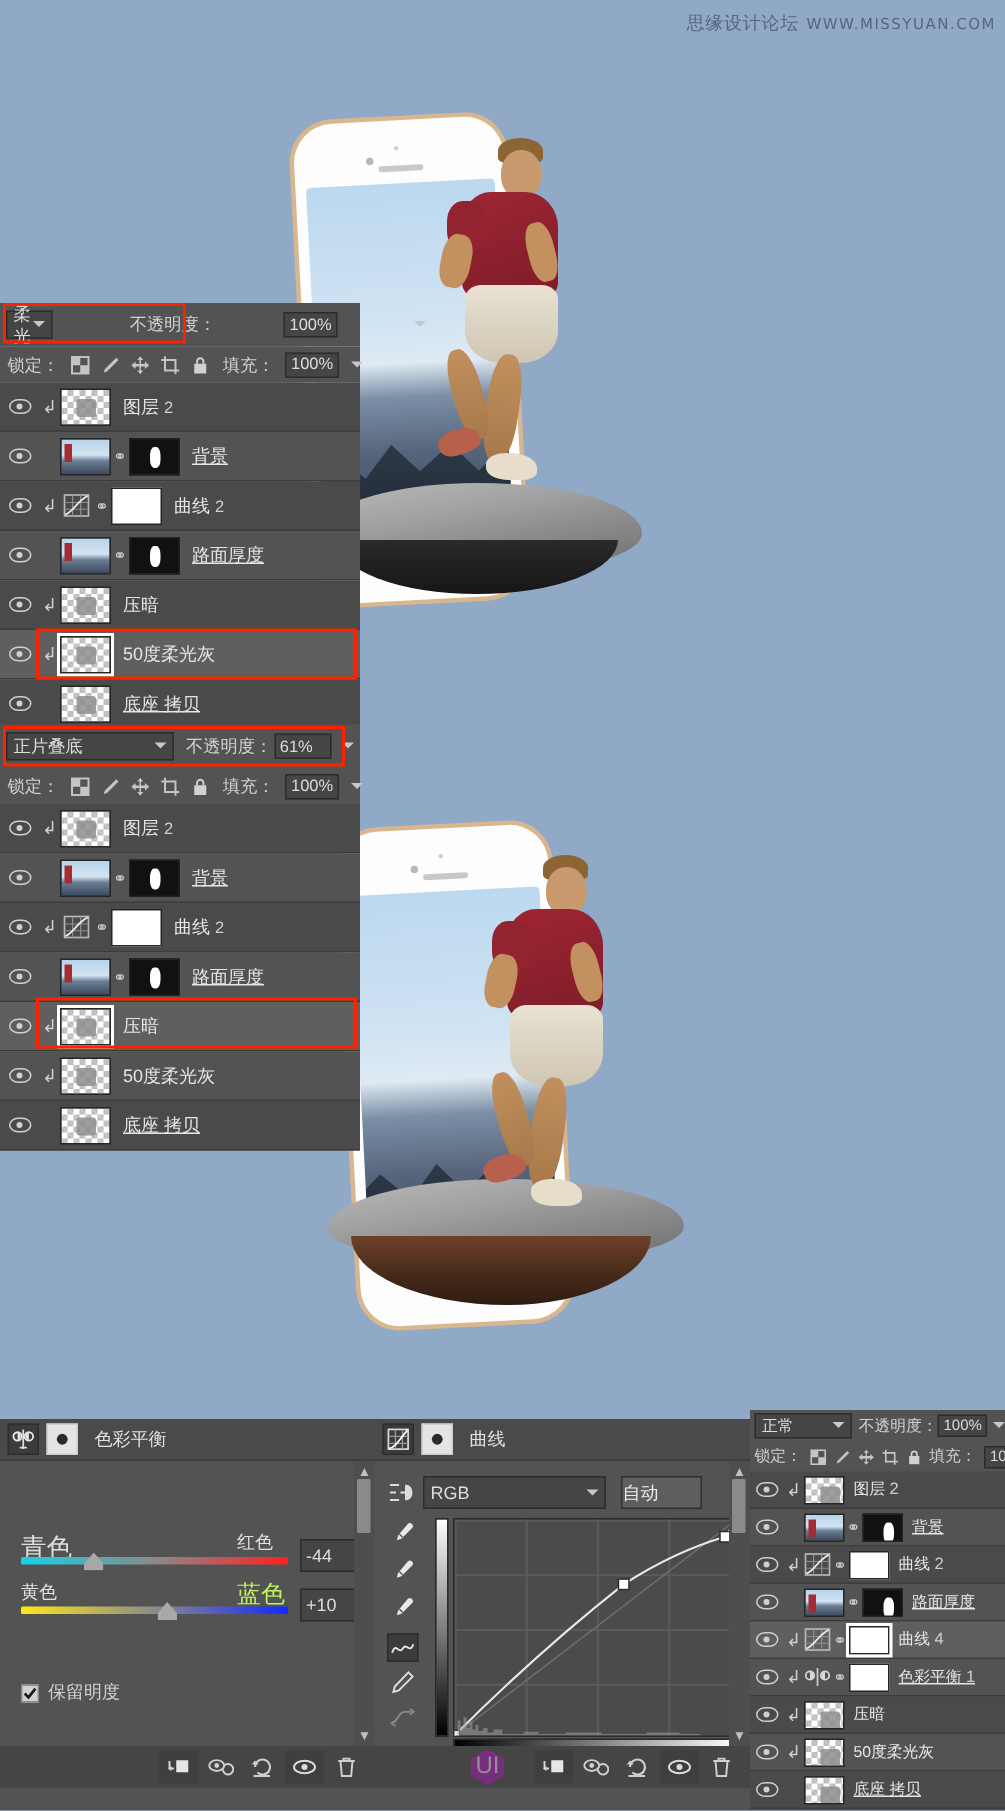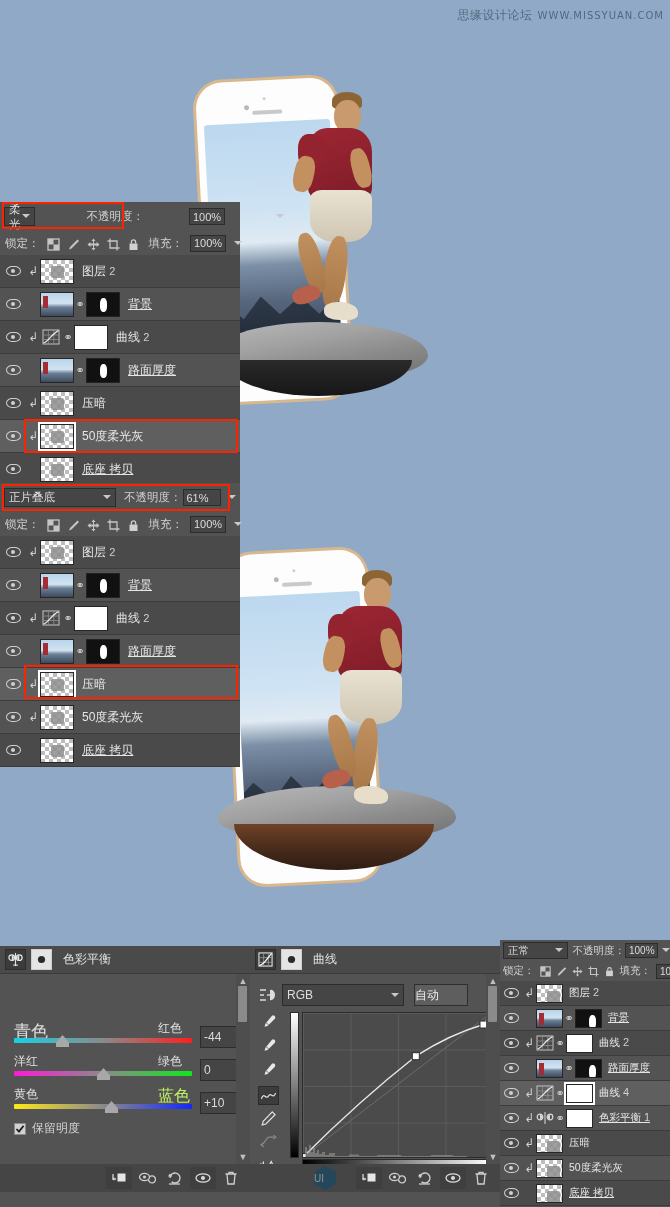--- a/index.html
+++ b/index.html
@@ -194,23 +194,23 @@
   }
   .scroll-thumb{ position:absolute; left:2px; width:9px; background:#6b6b6b; border-radius:1px;}
 
   .curve-grid{
     position:absolute; background:#4b4b4b; border:1px solid #2b2b2b;
     background-image:
       linear-gradient(to right, #5b5b5b 1px, transparent 1px),
       linear-gradient(to bottom, #5b5b5b 1px, transparent 1px);
   }
   .ui-hex{
-    position:absolute; width:22px;height:24px; background:#0c4a6e;
+    position:absolute; width:22px;height:24px; background:#a21caf;
     clip-path:polygon(50% 0,100% 25%,100% 75%,50% 100%,0 75%,0 25%);
-    display:flex;align-items:center;color:#cfcfcf;font-size:10px;
+    display:flex;align-items:center;justify-content:center;color:#cfcfcf;font-size:16px;
     opacity:.55;
   }
 </style>
 </head>
 <body>
 
 <div id="canvas-backdrop"></div>
 
 <div class="watermark">
   <span>思缘设计论坛</span><span class="wm-en">WWW.MISSYUAN.COM</span>
@@ -565,27 +565,20 @@
 
     <div id="cb-sliders" style="position:absolute;left:0;top:46px;width:250px;">
         <div style="position:relative;height:33px;">
           <div style="position:absolute;left:14px;top:0;font-size:17px;color:#e0e0e0;">青色</div>
           <div style="position:absolute;left:158px;top:0;font-size:12px;color:#e0e0e0;">红色</div>
           <div class="slider-track" style="position:absolute;left:14px;top:18px;width:178px;background:linear-gradient(to right,#16d2e6,#8a8a8a 50%,#ff1f1f);"></div>
           <div class="slider-knob" style="left:56px;top:15px;"></div>
           <div class="numbox" style="position:absolute;left:200px;top:6px;width:42px;height:22px;font-size:12px;">-44</div>
         </div>
         <div style="position:relative;height:33px;">
-          <div style="position:absolute;left:14px;top:0;font-size:12px;color:#e0e0e0;">洋红</div>
-          <div style="position:absolute;left:158px;top:0;font-size:12px;color:#e0e0e0;">绿色</div>
-          <div class="slider-track" style="position:absolute;left:14px;top:18px;width:178px;background:linear-gradient(to right,#ff19d8,#8a8a8a 50%,#10e81c);"></div>
-          <div class="slider-knob" style="left:97px;top:15px;"></div>
-          <div class="numbox" style="position:absolute;left:200px;top:6px;width:42px;height:22px;font-size:12px;">0</div>
-        </div>
-        <div style="position:relative;height:33px;">
           <div style="position:absolute;left:14px;top:0;font-size:12px;color:#e0e0e0;">黄色</div>
           <div style="position:absolute;left:158px;top:0;font-size:16px;color:#bef264;">蓝色</div>
           <div class="slider-track" style="position:absolute;left:14px;top:18px;width:178px;background:linear-gradient(to right,#ffe817,#8a8a8a 50%,#1328ff);"></div>
           <div class="slider-knob" style="left:105px;top:15px;"></div>
           <div class="numbox" style="position:absolute;left:200px;top:6px;width:42px;height:22px;font-size:12px;">+10</div>
         </div>
       </div>
 
     <div class="ps-row" style="position:absolute;left:14px;top:146px;">
       <span style="width:12px;height:12px;background:#d2d2d2;border:1px solid #8c8c8c;display:inline-flex;align-items:center;justify-content:center;">

